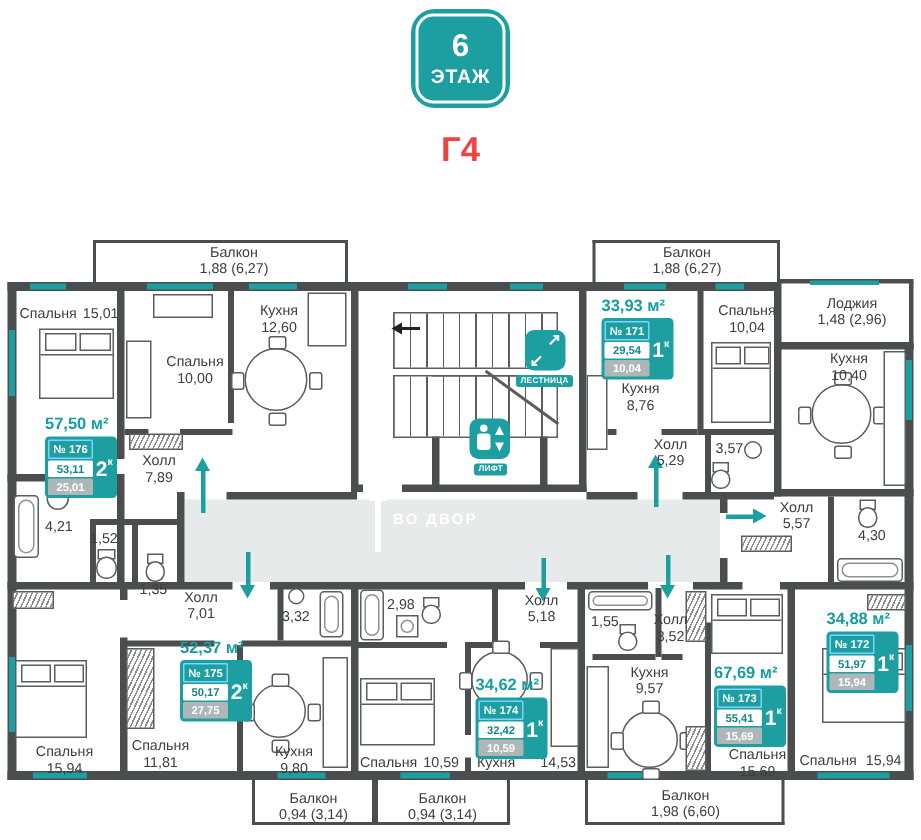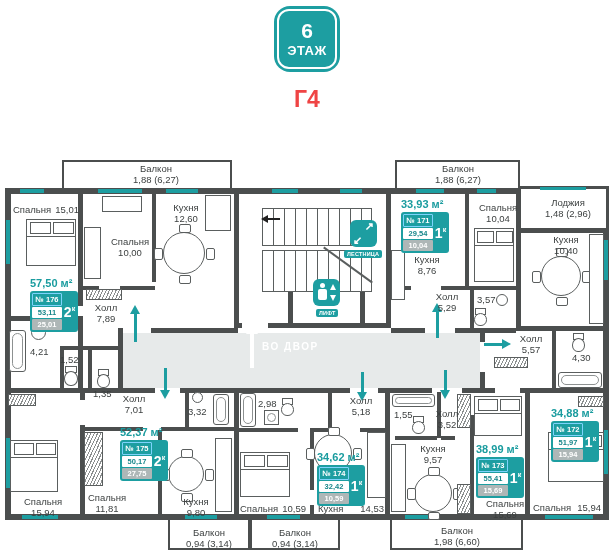--- a/index.html
+++ b/index.html
@@ -466,21 +466,21 @@
         <div class="crow ca1">32,42</div>
         <div class="crow ca2">10,59</div>
       </div>
       <div class="crooms">
           <span>1</span>
           <sup>к</sup>
         </div>
     </div>
   </div>
   <div class="card" style="left:476px;top:443px">
-    <div class="title">38,99 м²</div>
+    <div class="title">67,69 м²</div>
     <div class="cbox">
       <div class="cleft">
         <div class="crow cnum">№ 173</div>
         <div class="crow ca1">55,41</div>
         <div class="crow ca2">15,69</div>
       </div>
       <div class="crooms">
           <span>1</span>
           <sup>к</sup>
         </div>

